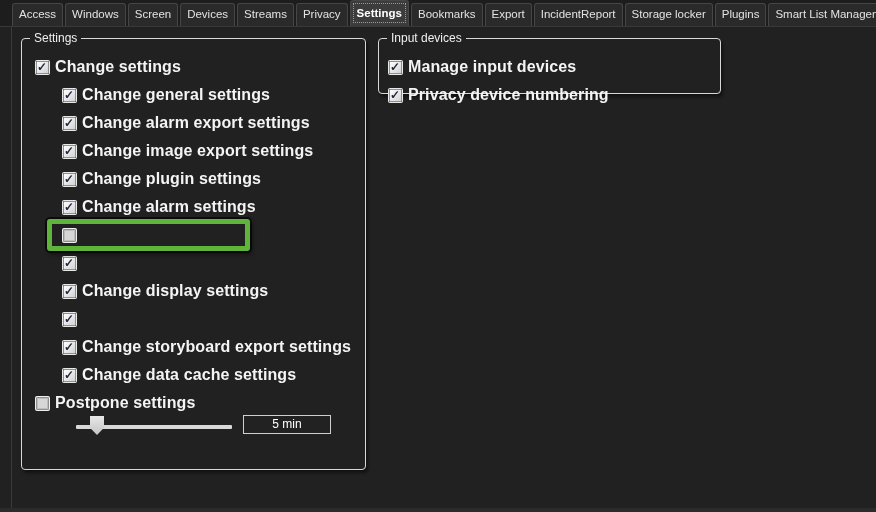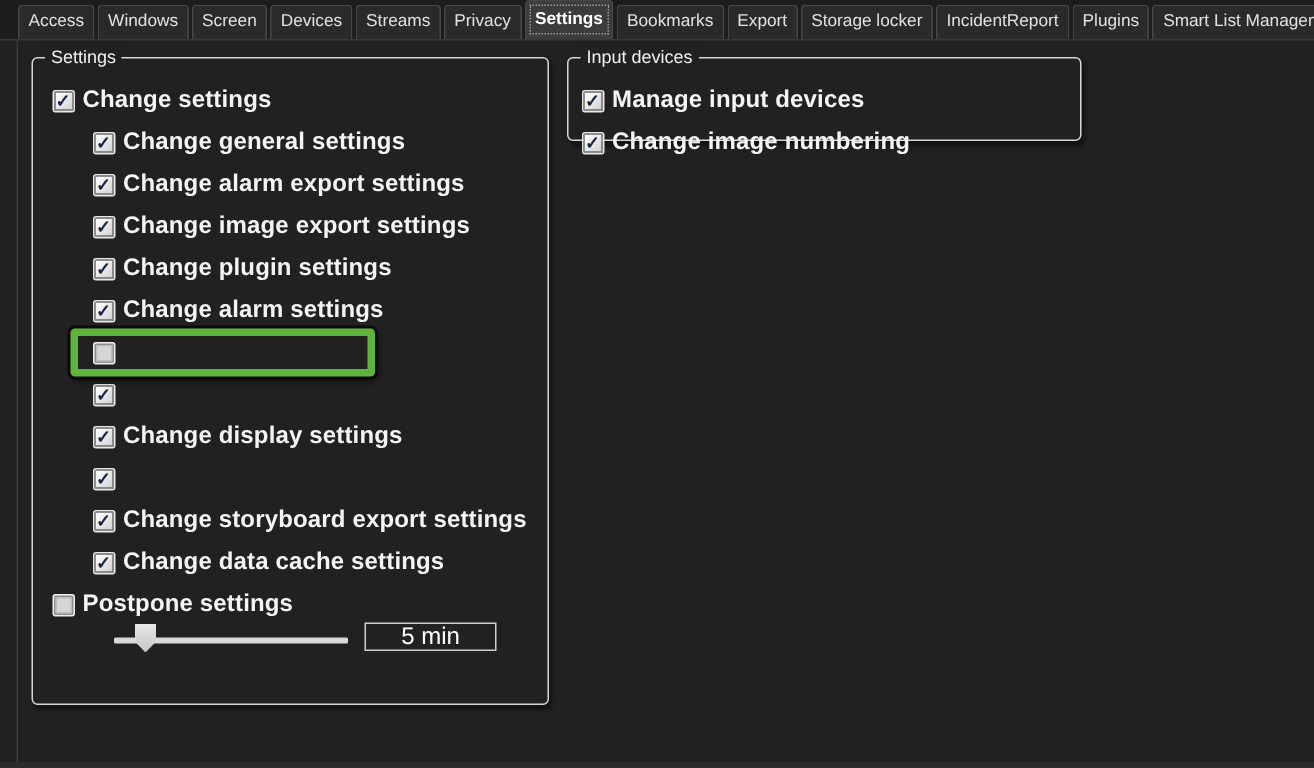--- a/index.html
+++ b/index.html
@@ -121,38 +121,38 @@
   .slider .thumb {
     position:absolute; left:14px; top:0; width:14px; height:19px;
     background:linear-gradient(180deg,#e8e8e8,#c4c4c4);
     clip-path:polygon(0 0, 100% 0, 100% 62%, 50% 100%, 0 62%);
   }
   .value-box {
     position:absolute; left:221px; top:376px; width:88px; height:19px;
     border:1px solid #cfcfcf;
     background:#222222;
     color:#ffffff;
-    font-size:16px; text-align:center; line-height:17px;
+    font-size:12px; text-align:center; line-height:17px;
   }
 </style>
 </head>
 <body>
 
 <div class="tabbar">
   <div class="tab">Access</div>
   <div class="tab">Windows</div>
   <div class="tab">Screen</div>
   <div class="tab">Devices</div>
   <div class="tab">Streams</div>
   <div class="tab">Privacy</div>
   <div class="tab active">Settings</div>
   <div class="tab">Bookmarks</div>
   <div class="tab">Export</div>
+  <div class="tab">IncidentReport</div>
   <div class="tab">Storage locker</div>
-  <div class="tab">IncidentReport</div>
   <div class="tab">Plugins</div>
   <div class="tab">Smart List Management</div>
 </div>
 
 <div class="panel-left-border"></div>
 <div class="bottom-strip"></div>
 
 <div class="groupbox gb-settings">
   <div class="legend">Settings</div>
 
@@ -245,16 +245,16 @@
     <div class="row ind">
       <span class="cb checked">
           <span class="mark">✓</span>
         </span>
       <span class="lbl">Manage input devices</span>
     </div>
     <div class="row ind">
       <span class="cb checked">
           <span class="mark">✓</span>
         </span>
-      <span class="lbl">Change image numbering</span>
+      <span class="lbl">Privacy device numbering</span>
     </div>
   </div>
 </div>
 
 </body></html>

